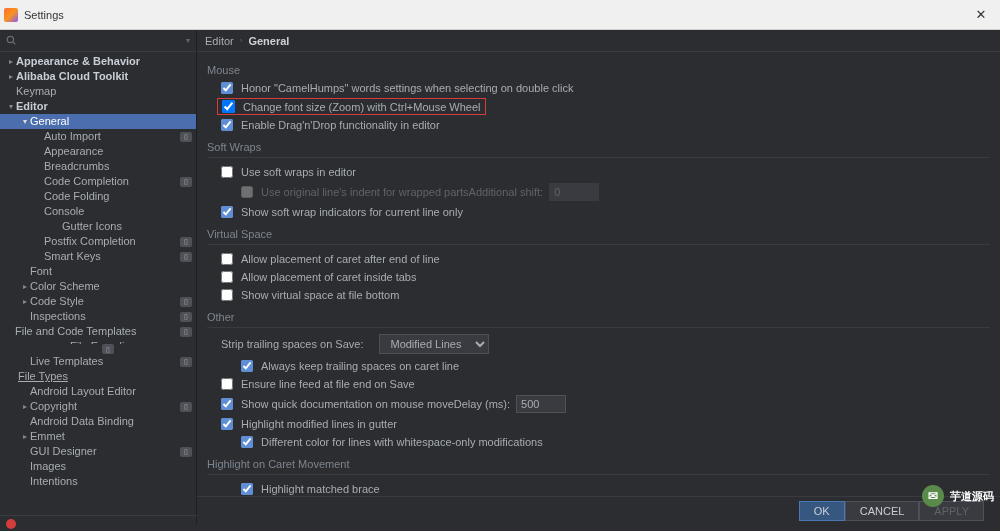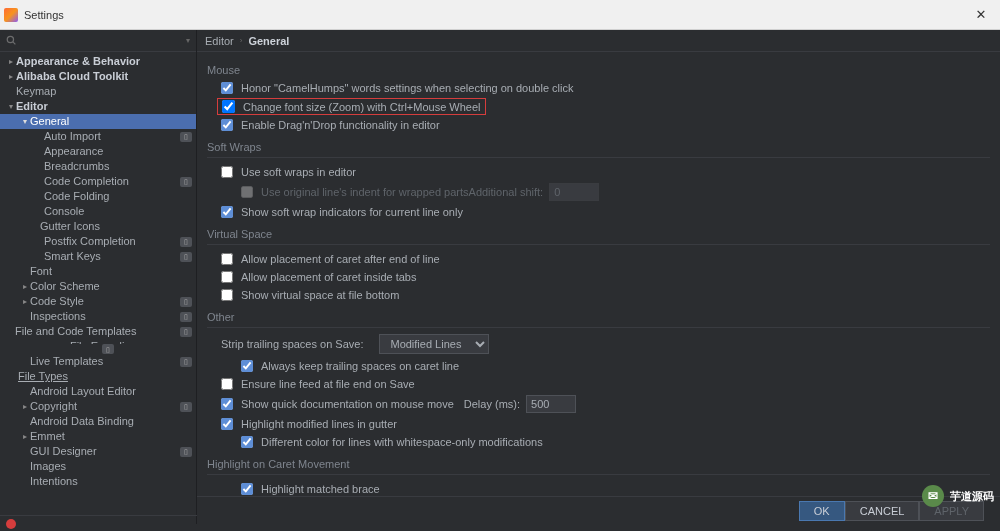--- a/index.html
+++ b/index.html
@@ -113,21 +113,21 @@
           <span class="badge">▯</span>
         </div>
         <div class="trow" style="padding-left: 34px;">
           <span class="arrow"></span>
           <span class="lbl">Code Folding</span>
         </div>
         <div class="trow" style="padding-left: 34px;">
           <span class="arrow"></span>
           <span class="lbl">Console</span>
         </div>
-        <div class="trow" style="padding-left: 30px;">
+        <div class="trow" style="padding-left: 52px;">
           <span class="arrow"></span>
           <span class="lbl">Gutter Icons</span>
         </div>
         <div class="trow" style="padding-left: 34px;">
           <span class="arrow"></span>
           <span class="lbl">Postfix Completion</span>
           <span class="badge">▯</span>
         </div>
         <div class="trow" style="padding-left: 34px;">
           <span class="arrow"></span>
@@ -275,21 +275,21 @@
         </label>
       <label class="chk">
           <input type="checkbox" style="">
           <span>Ensure line feed at file end on Save</span>
         </label>
       <div style="display:flex;align-items:center">
         <label class="chk">
             <input type="checkbox" checked="" style="">
             <span>Show quick documentation on mouse move</span>
           </label>
-        <span class="inline-lbl" style="margin-left:10px">Delay (ms):</span>
+        <span class="inline-lbl" style="">Delay (ms):</span>
         <input class="numbox" value="500" style="">
       </div>
       <label class="chk">
           <input type="checkbox" checked="" style="">
           <span>Highlight modified lines in gutter</span>
         </label>
       <label class="chk ind1">
           <input type="checkbox" checked="" style="">
           <span>Different color for lines with whitespace-only modifications</span>
         </label>

